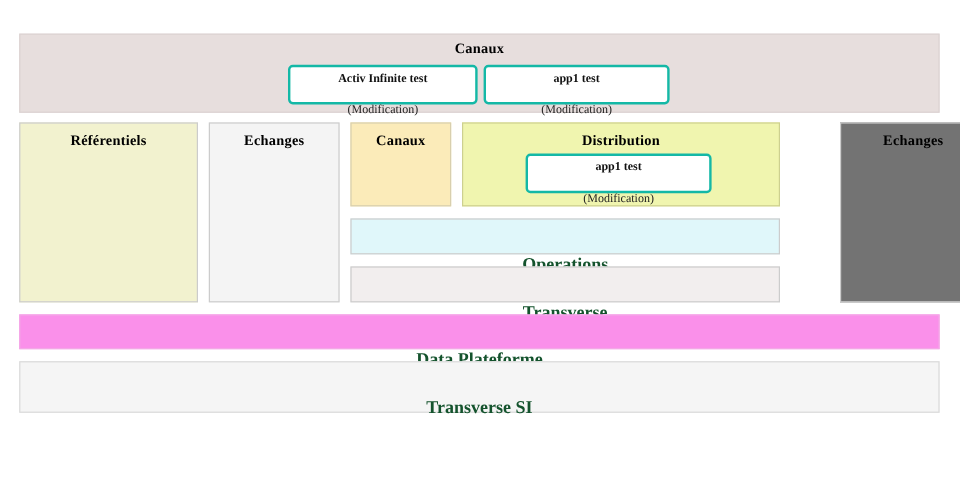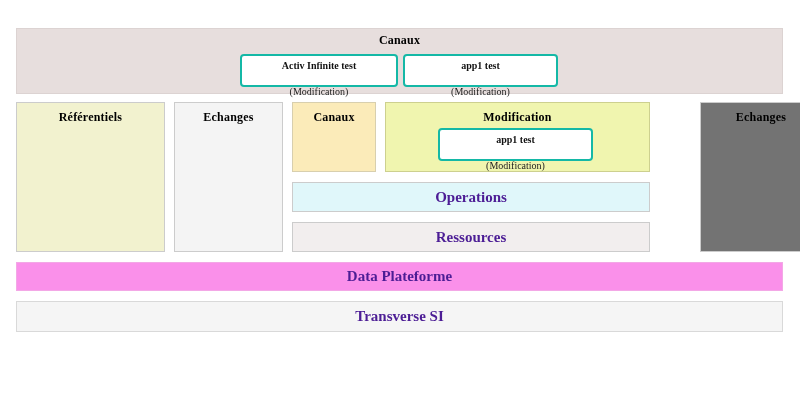--- a/index.html
+++ b/index.html
@@ -35,21 +35,22 @@
     line-height: 1.35;
     color: #000000;
     padding-top: 6px;
     letter-spacing: 0.2px;
   }
   .bar-title {
     text-align: center;
     font-weight: bold;
     font-size: 15px;
     line-height: 1;
-    color: #4c1d95;
+    color: #14532d;
+    margin-top: 24px;
   }
 
   
   #canaux {
     left: 16px;
     top: 28px;
     width: 767px;
     height: 66px;
     background: #e7dedd;
     border-color: #dcd3d2;
@@ -169,21 +170,21 @@
     width: 767px;
     height: 29px;
     background: #fa90ea;
     border-color: #f3a8e6;
   }
   #dataplateforme .bar-title { line-height: 27px; border-radius: 10px; }
   #transverse {
     left: 16px;
     top: 301px;
     width: 767px;
-    height: 31px;
+    height: 43px;
     background: #f5f5f5;
     border-color: #d9d9d9;
   }
   #transverse .bar-title { line-height: 29px; }
 </style>
 </head>
 <body>
 
 <div id="canvas">
 
@@ -207,34 +208,34 @@
 
   <div class="block" id="pilotage">
     <div class="block-title">Echanges</div>
   </div>
 
   <div class="block" id="client">
     <div class="block-title">Canaux</div>
   </div>
 
   <div class="block" id="distribution">
-    <div class="block-title">Modification</div>
+    <div class="block-title">Distribution</div>
   </div>
 
   <div class="chip" id="chip-app1-dist">
     <span class="chip-name">app1 test</span>
     <span class="chip-state">(Modification)</span>
   </div>
 
   <div class="block" id="operations">
     <div class="bar-title">Operations</div>
   </div>
 
   <div class="block" id="ressources">
-    <div class="bar-title">Ressources</div>
+    <div class="bar-title">Transverse</div>
   </div>
 
   <div class="block" id="echanges">
     <div class="block-title">Echanges</div>
   </div>
 
   <div class="block" id="dataplateforme">
     <div class="bar-title">Data Plateforme</div>
   </div>
 

